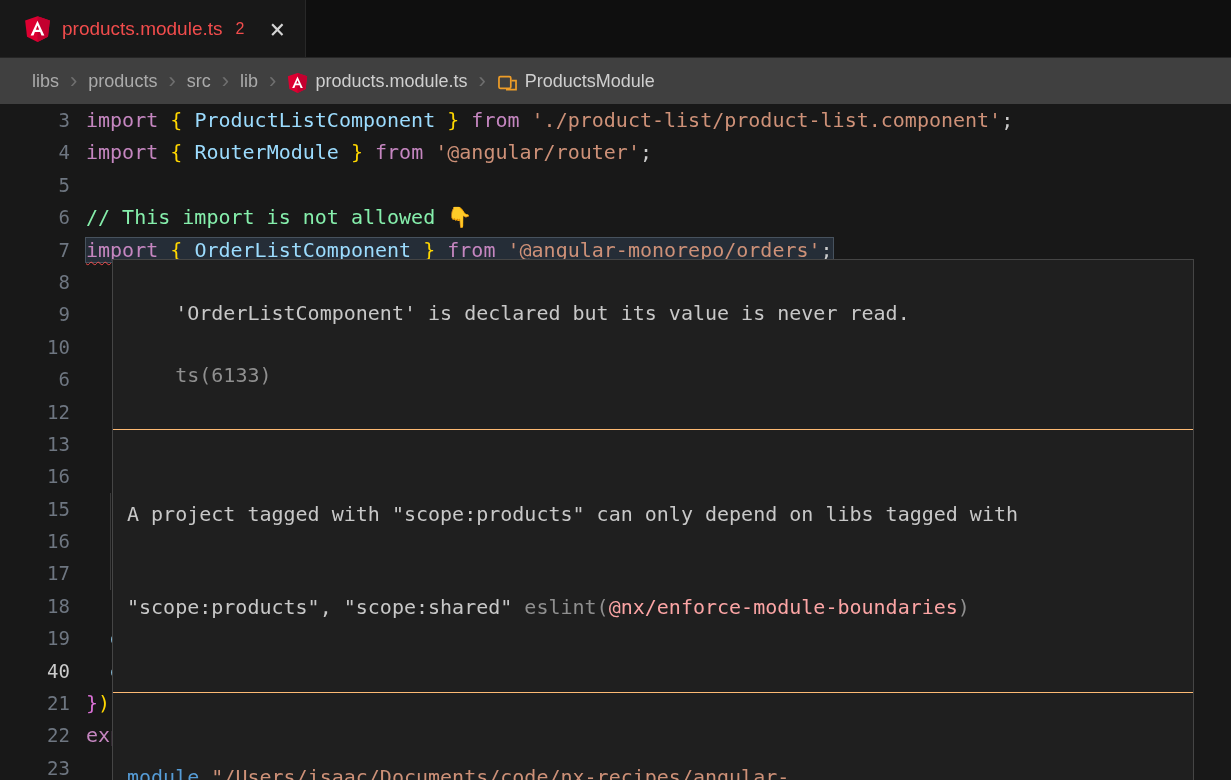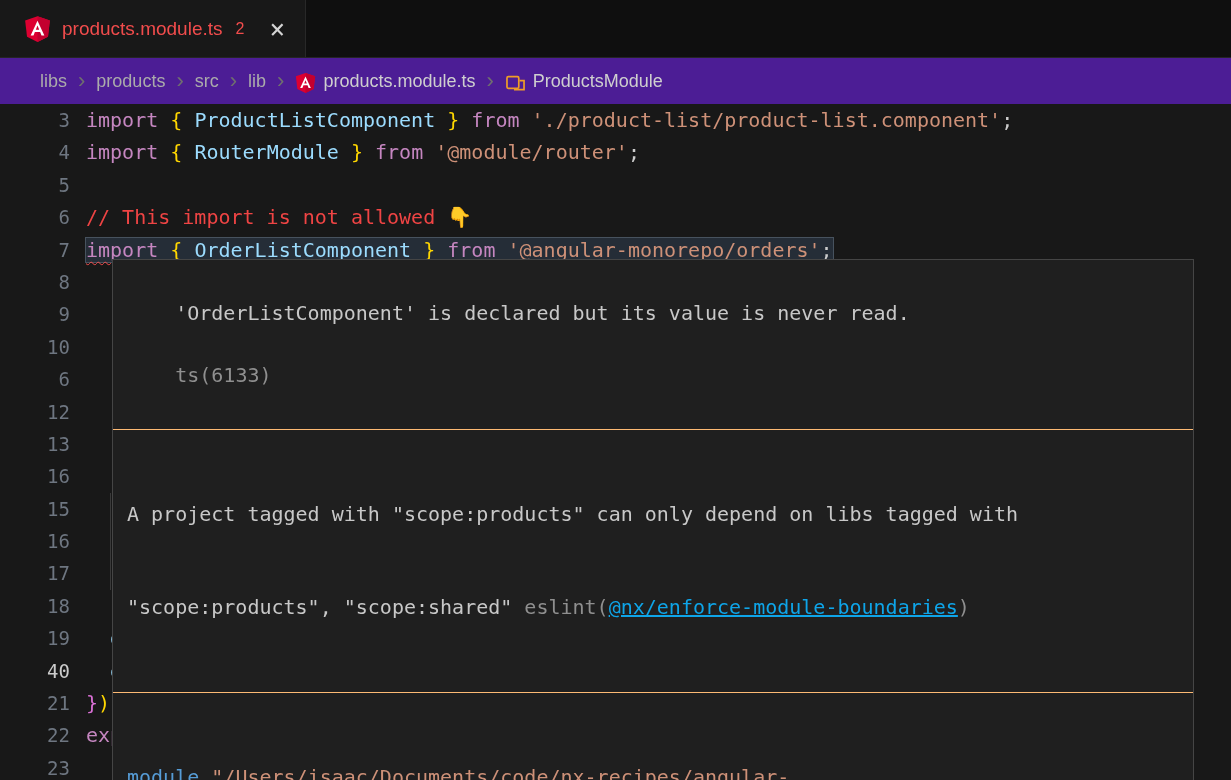--- a/index.html
+++ b/index.html
@@ -11,59 +11,59 @@
   .tabbar{height:58px;background:#0f0f0f;display:flex;align-items:stretch;border-bottom:1px solid #252525}
   .tab{display:flex;align-items:center;gap:11px;padding:0 20px 0 24px;background:#181818;border-right:1px solid #282828;}
   .tab-title{font-family:"Liberation Sans",sans-serif;font-size:19px;color:#f14c4c}
   .tab-badge{font-family:"Liberation Sans",sans-serif;font-size:16px;color:#f14c4c;margin-left:2px}
   .tab-close{color:#d4d4d4;font-size:26px;line-height:1;margin-left:14px;cursor:pointer}
   .tab-close::before{content:"×"}
   .ng-icon{width:27px;height:27px;display:inline-block}
   .ng-icon svg{width:100%;height:100%}
 
   
-  .breadcrumb{height:46px;display:flex;align-items:center;padding-left:40px;background:#4c1d95;font-family:"Liberation Sans",sans-serif;font-size:18px}
+  .breadcrumb{height:46px;display:flex;align-items:center;padding-left:32px;background:#404040;font-family:"Liberation Sans",sans-serif;font-size:18px}
   .bc-item{color:#ababab;cursor:pointer;white-space:nowrap}
   .bc-item.light{color:#cfcfcf}
   .bc-sep{color:#6f6f6f;font-size:22px;margin:0 11px;line-height:1}
   .bc-sep::before{content:"›"}
   .bc-icon{width:21px;height:21px;display:inline-block;margin-right:7px;position:relative;top:1px}
   .bc-icon svg{width:100%;height:100%}
 
   
   .editor{position:relative}
   .row{display:flex;height:32.4px;line-height:32.4px;font-size:20px;color:#cccccc}
   .num{width:70px;text-align:right;color:#6e7681;font-size:19px;flex:none;user-select:none}
   .num.active{color:#cccccc}
   .code{margin-left:16px;white-space:pre}
   .ind{display:inline-block;width:24.1px;height:32.4px;vertical-align:top}
   .ind.guide{border-left:1px solid #3a3a3a}
 
   .kw{color:#C586C0}
   .kw2{color:#569CD6}
   .type{color:#9CDCFE}
   .str{color:#CE9178}
-  .cmt{color:#ef4444}
+  .cmt{color:#86efac}
   .b1{color:#FFD700}
   .b2{color:#DA70D6}
   .b3{color:#179FFF}
   .pun{color:#cccccc}
   .cls{color:#4EC9B0}
   .emoji{color:#e2b714}
   .err-hl{background:rgba(86,125,170,.22);box-shadow:0 0 0 1px rgba(150,180,210,.38);
           text-decoration-line:underline;text-decoration-style:wavy;text-decoration-color:#f14c4c;
           text-decoration-thickness:1px;text-underline-offset:4px}
   .blame{color:#6b6b6b;margin-left:84px;font-size:19px}
 
   
   #hover{position:absolute;left:112px;top:259px;width:1082px;background:#1f1f1f;border:1px solid #454545;
          font-size:20px;color:#c8c8c8;z-index:10}
   .hv-sec{padding:7px 14px;border-bottom:1px solid #fdba74;line-height:31px;white-space:pre-wrap}
   .hv-code,.hv-src{color:#8f8f8f}
-  .hv-link{color:#0ea5e9;text-decoration:underline;cursor:pointer}
+  .hv-link{color:#fca5a5;cursor:pointer}
   .hv-kw{color:#569CD6}
   .hv-str{color:#CE9178}
 </style>
 </head>
 <body>
 
 <div class="tabbar">
   <div class="tab">
     <span class="ng-icon">
       <svg viewBox="0 0 24 24">
@@ -106,21 +106,21 @@
 </div>
 
 <div class="editor">
   <div id="code-lines">
       <div class="row">
         <div class="num">3</div>
         <div class="code"><span class="kw">import</span><span class="pun"> </span><span class="b1">{</span><span class="type"> ProductListComponent </span><span class="b1">}</span><span class="pun"> </span><span class="kw">from</span><span class="pun"> </span><span class="str">'./product-list/product-list.component'</span><span class="pun">;</span></div>
       </div>
       <div class="row">
         <div class="num">4</div>
-        <div class="code"><span class="kw">import</span><span class="pun"> </span><span class="b1">{</span><span class="type"> RouterModule </span><span class="b1">}</span><span class="pun"> </span><span class="kw">from</span><span class="pun"> </span><span class="str">'@module/router'</span><span class="pun">;</span></div>
+        <div class="code"><span class="kw">import</span><span class="pun"> </span><span class="b1">{</span><span class="type"> RouterModule </span><span class="b1">}</span><span class="pun"> </span><span class="kw">from</span><span class="pun"> </span><span class="str">'@angular/router'</span><span class="pun">;</span></div>
       </div>
       <div class="row">
         <div class="num">5</div>
         <div class="code"></div>
       </div>
       <div class="row">
         <div class="num">6</div>
         <div class="code"><span class="cmt">// This import is not allowed </span><span class="emoji">👇</span></div>
       </div>
       <div class="row">

